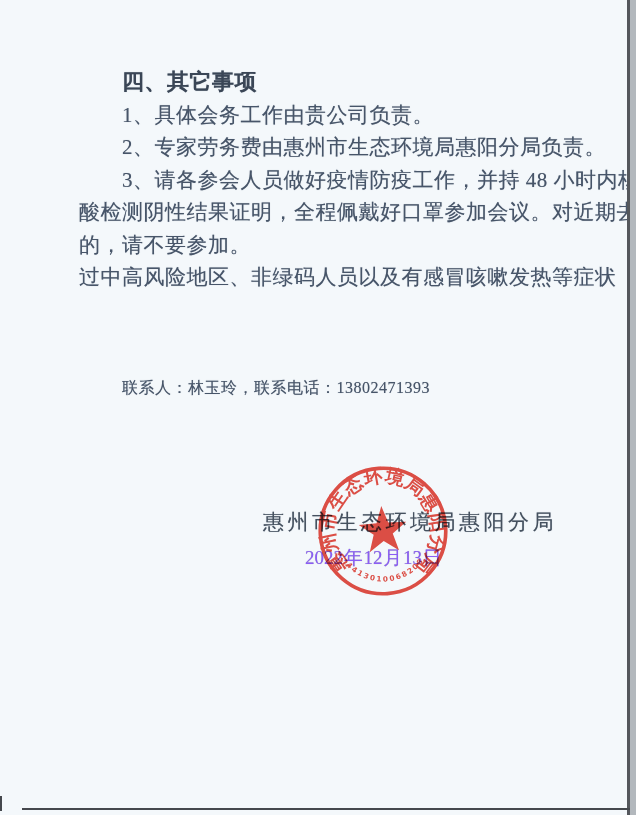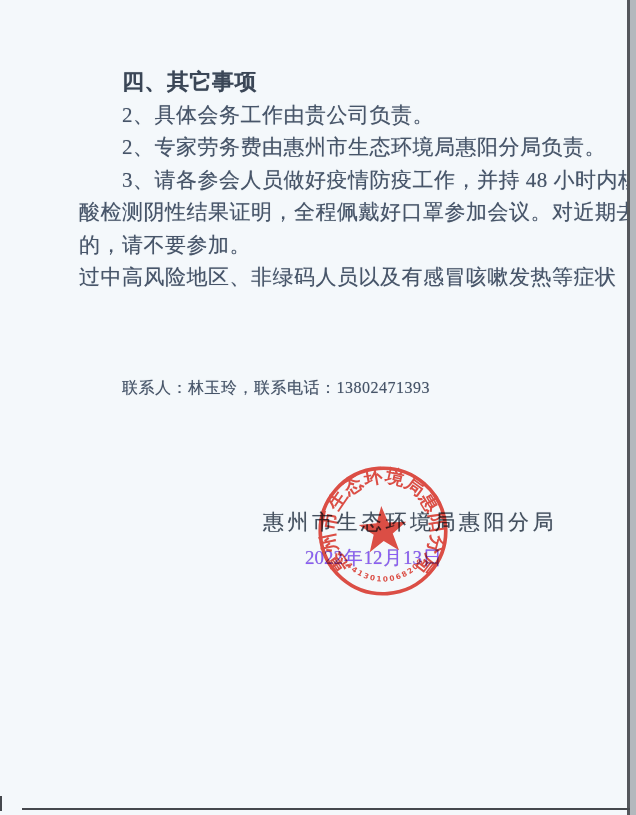--- a/index.html
+++ b/index.html
@@ -53,21 +53,21 @@
   .edge-bottom-line{position:absolute;left:22px;bottom:5px;right:6px;height:2.5px;background:#45484d;}
   .edge-bottom-tick{position:absolute;left:0;bottom:4px;width:2px;height:15px;background:#45484d;}
 </style>
 </head>
 <body>
 
 <div class="page">
 
   <div class="body-text soft">
     <div class="line indent heading">四、其它事项</div>
-    <div class="line indent">2、具体会务工作由贵公司负责。</div>
+    <div class="line indent">1、具体会务工作由贵公司负责。</div>
     <div class="line indent">2、专家劳务费由惠州市生态环境局惠阳分局负责。</div>
     <div class="line indent">3、请各参会人员做好疫情防疫工作，并持 48 小时内核</div>
     <div class="line">酸检测阴性结果证明，全程佩戴好口罩参加会议。对近期去</div>
     <div class="line">的，请不要参加。</div>
     <div class="line">过中高风险地区、非绿码人员以及有感冒咳嗽发热等症状</div>
   </div>
 
   <div class="contact soft">联系人：林玉玲，联系电话：13802471393</div>
 
   <div class="sig-org soft">惠州市生态环境局惠阳分局</div>

